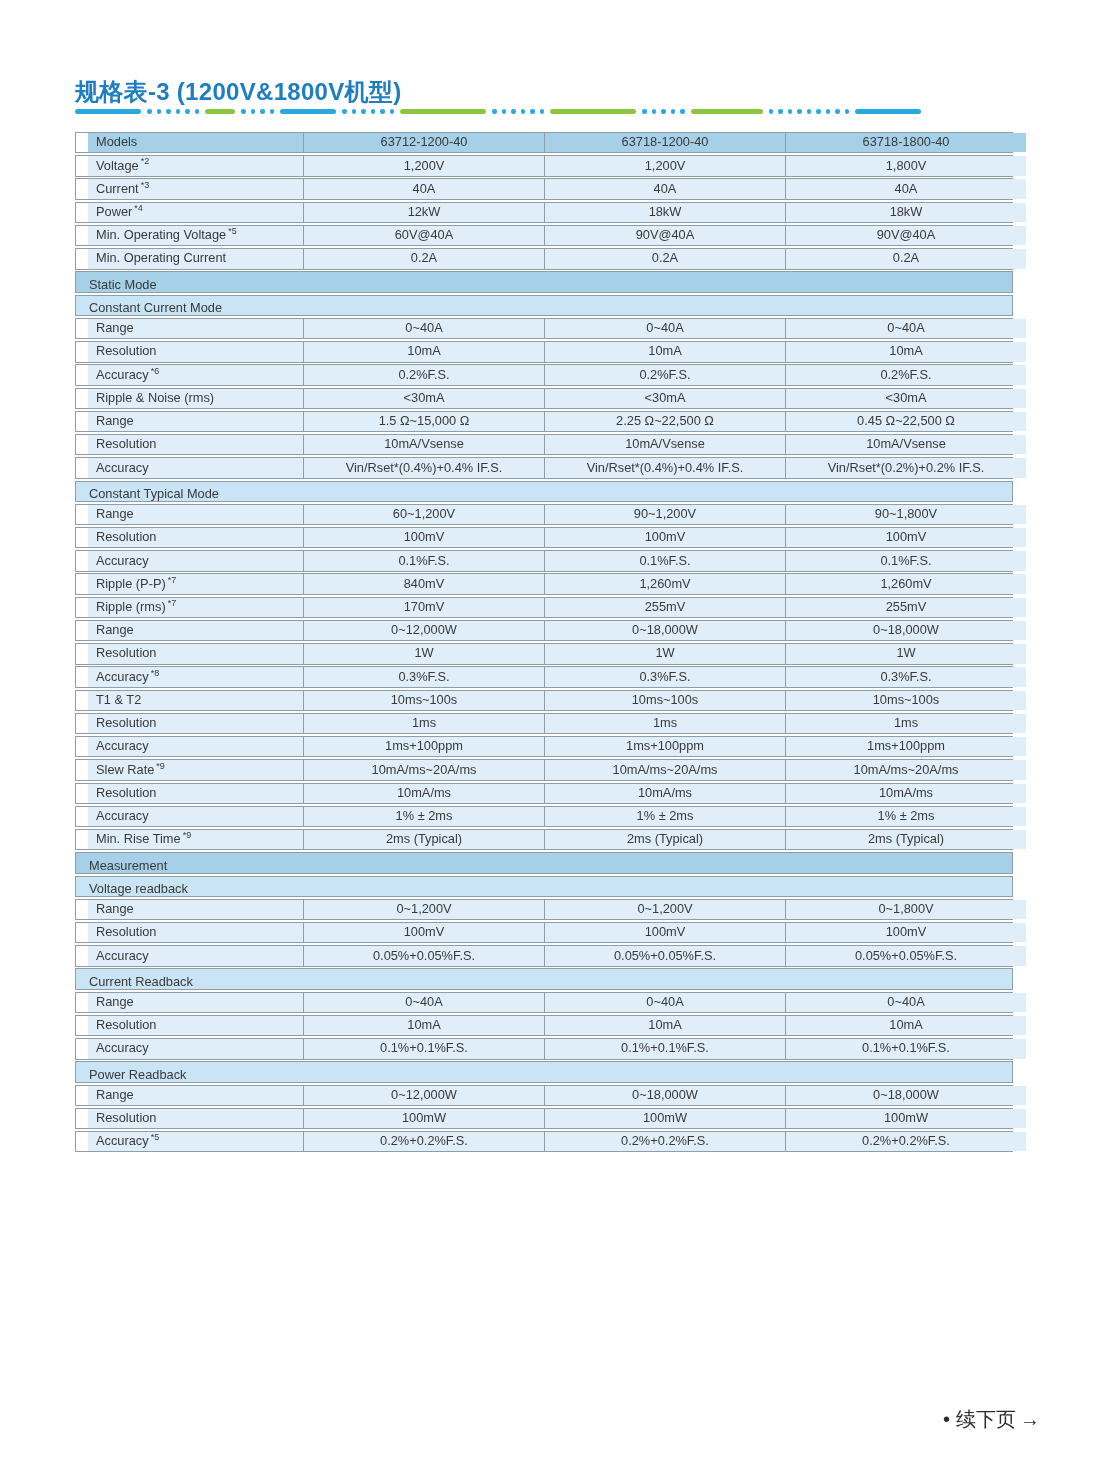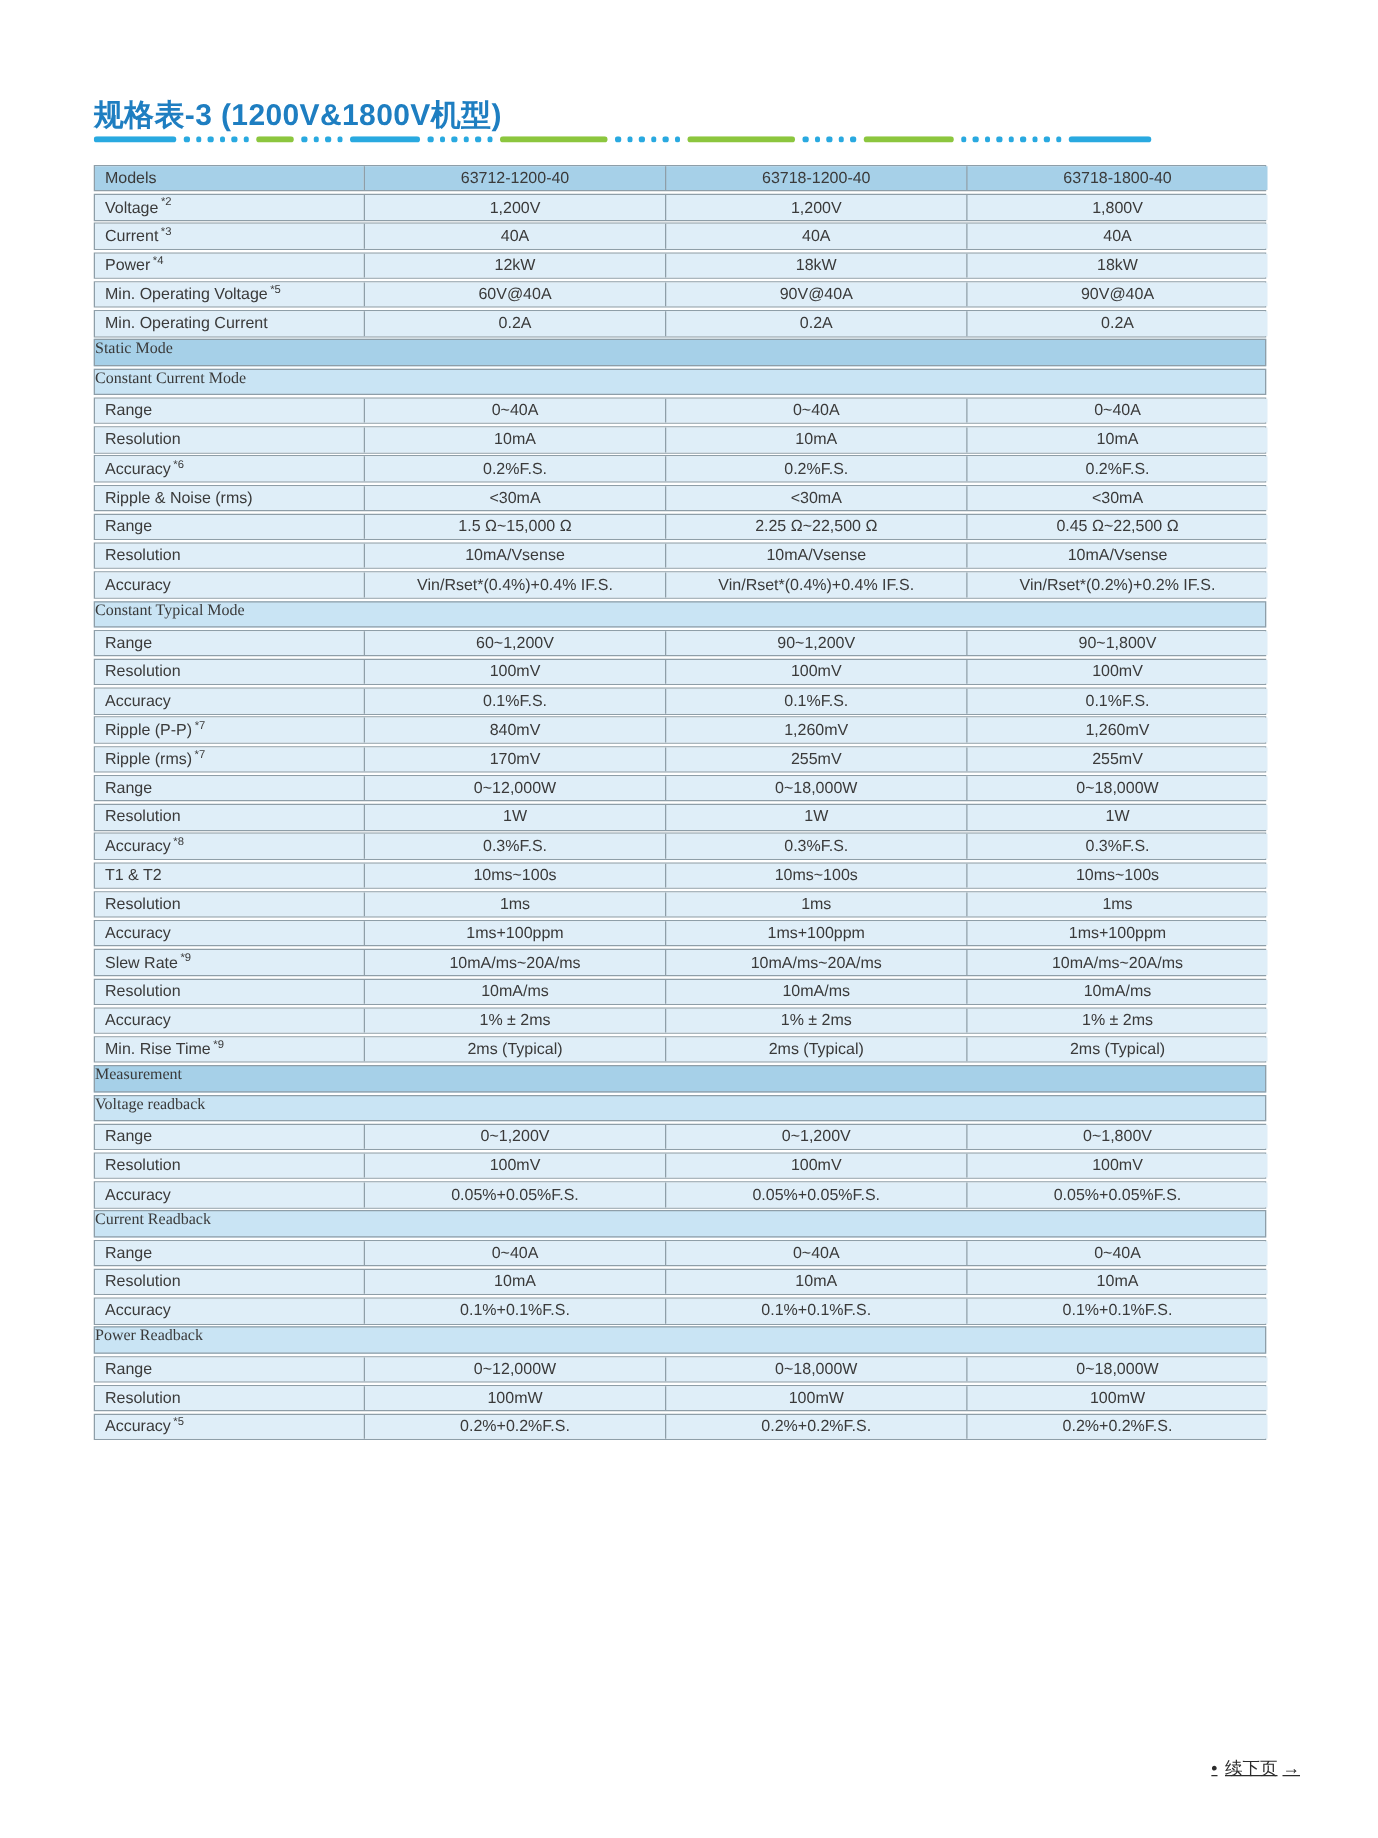--- a/index.html
+++ b/index.html
@@ -29,36 +29,36 @@
   .seg-dots{display:flex;gap:5px;flex:0 0 auto;}
   .dot{width:4.5px;height:4.5px;border-radius:50%;flex:0 0 auto;}
   .spec-table{
     position:absolute;left:75px;top:132px;width:938px;
     display:flex;flex-direction:column;
   }
   .trow{
     display:grid;grid-template-columns:215px 241px 241px 241px;
     height:21.4px;margin-bottom:1.85px;
     border:1px solid var(--border);box-sizing:border-box;
-    font-size:12.8px;line-height:1;
-  }
-  .trow.full{display:flex;align-items:flex-start;padding-left:0;font-family:Liberation Serif, serif;}
+    font-size:12.8px;line-height:1;padding-left:12px;
+  }
+  .trow.full{display:flex;align-items:flex-end;padding-left:13px;}
   .trow.header .cell, .trow.section{background:var(--header-bg);}
   .trow.subsection{background:var(--subheader-bg);}
   .trow.data .cell{background:var(--row-bg);}
   .cell{
     height:100%;display:flex;align-items:center;justify-content:center;
     border-left:1px solid var(--border);box-sizing:border-box;
     overflow:hidden;white-space:nowrap;
   }
   .cell.label{justify-content:flex-start;padding-left:8px;border-left:none;}
   .sup{font-size:9px;position:relative;top:-4px;margin-left:2px;}
   .footer{
     position:absolute;left:0;top:1406px;width:1040px;text-align:right;
-    font-size:14px;color:#2b2b2b;text-decoration:underline;
+    font-size:20px;color:#2b2b2b;
   }
   .footer .arrow{font-weight:700;margin-left:4px;}
   .footer .bullet{margin-right:6px;}
 </style>
 </head>
 <body>
 
 <div class="page-title">规格表-3 (1200V&amp;1800V机型)</div>
 
 <div class="divider">

